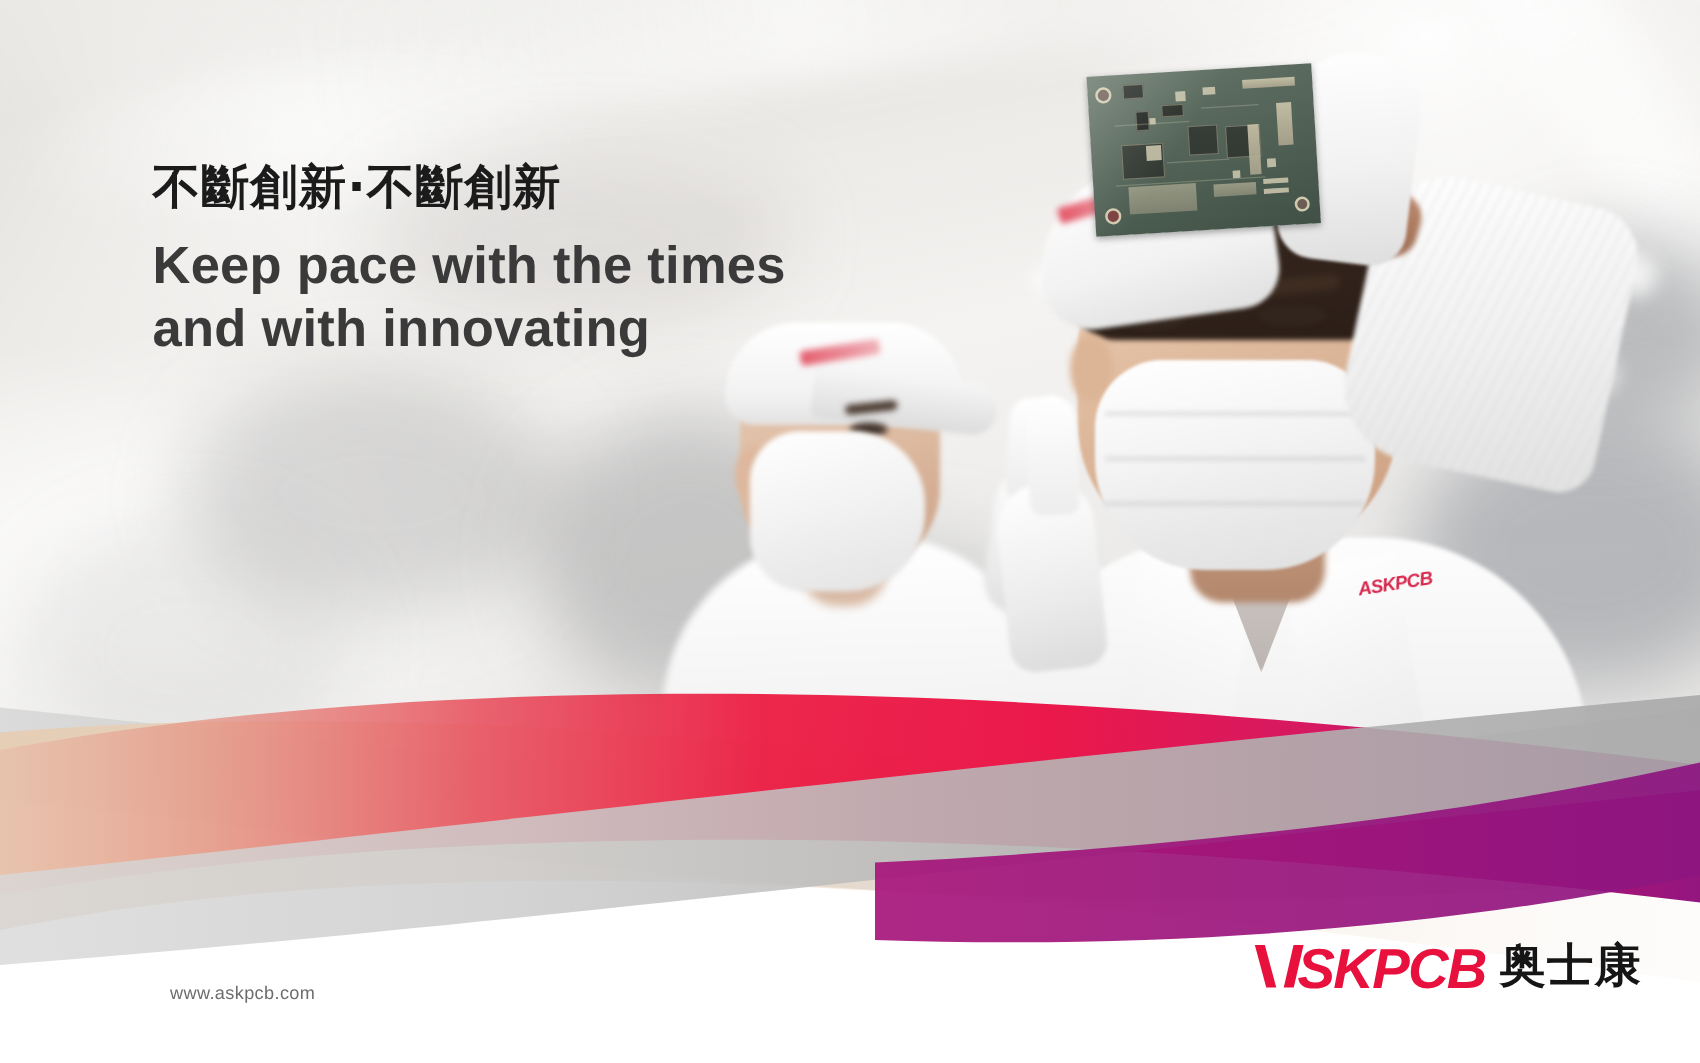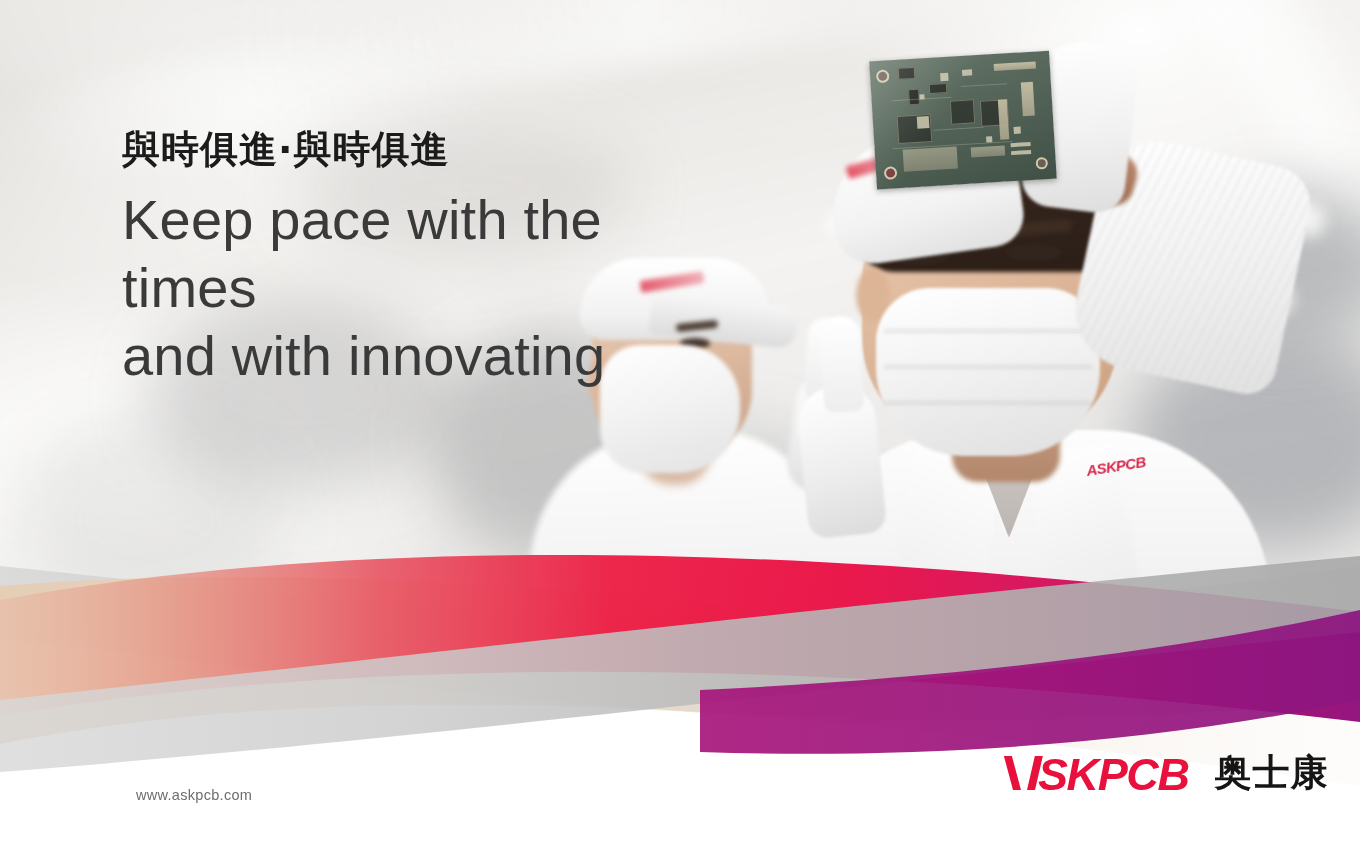--- a/index.html
+++ b/index.html
@@ -358,22 +358,22 @@
     font-size: 38px;
     font-weight: 700;
     line-height: 1.15;
     letter-spacing: 1px;
     color: #1b1b1b;
     white-space: nowrap;
   }
   .headline-en {
     margin: 14px 0 0 0;
     font-family: "Liberation Sans", "DejaVu Sans", sans-serif;
-    font-size: 56px;
-    font-weight: 400;
+    font-size: 42px;
+    font-weight: 700;
     line-height: 1.22;
     letter-spacing: 0.2px;
     color: #3a3a3a;
   }
   .headline-en span { display: block; }
 
   .site-url {
     position: absolute;
     left: 136px;
     top: 787px;
@@ -383,21 +383,21 @@
     color: #6d6d6d;
   }
 
   
   .logo {
     position: absolute;
     left: 1012px;
     top: 752px;
     display: flex;
     align-items: center;
-    gap: 26px;
+    gap: 11px;
   }
   .logo-mark {
     display: flex;
     align-items: baseline;
     font-family: "Liberation Sans", "DejaVu Sans", sans-serif;
     font-size: 45px;
     font-weight: 700;
     font-style: italic;
     letter-spacing: -1.4px;
     color: #e8103c;
@@ -576,21 +576,21 @@
     <path d="M0,586 C 340,558 760,596 1360,688 L1360,786 C 780,700 340,676 0,744 Z" fill="url(#gTan)"></path>
 
     <path d="M0,600 C 330,540 760,536 1360,612 L1360,722 C 770,652 330,660 0,716 Z" fill="url(#gRed)"></path>
 
     <path d="M0,700 C 360,662 800,608 1360,556 L1360,632 C 810,690 370,744 0,772 Z" fill="url(#gGreyFront)" opacity="0.9"></path>
 
     <path d="M700,690 C 960,678 1180,650 1360,610 L1360,700 C 1160,742 930,760 700,752 Z" fill="url(#gPurpleTail)" opacity="0.92"></path>
   </svg>
 
   <div class="headline-block">
-    <h1 class="headline-cn">與時俱進·與時俱進</h1>
+    <h1 class="headline-cn">不斷創新·不斷創新</h1>
     <p class="headline-en">
       <span>Keep pace with the times</span>
       <span>and with innovating</span>
     </p>
   </div>
 
   <div class="site-url">www.askpcb.com</div>
 
   <div class="logo">
     <div class="logo-mark">

